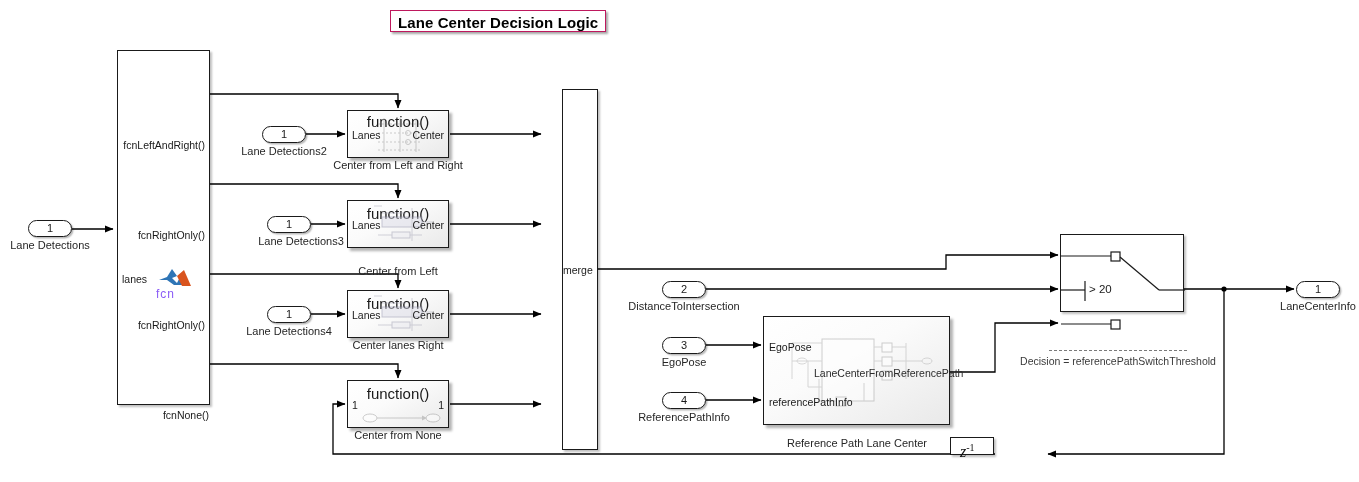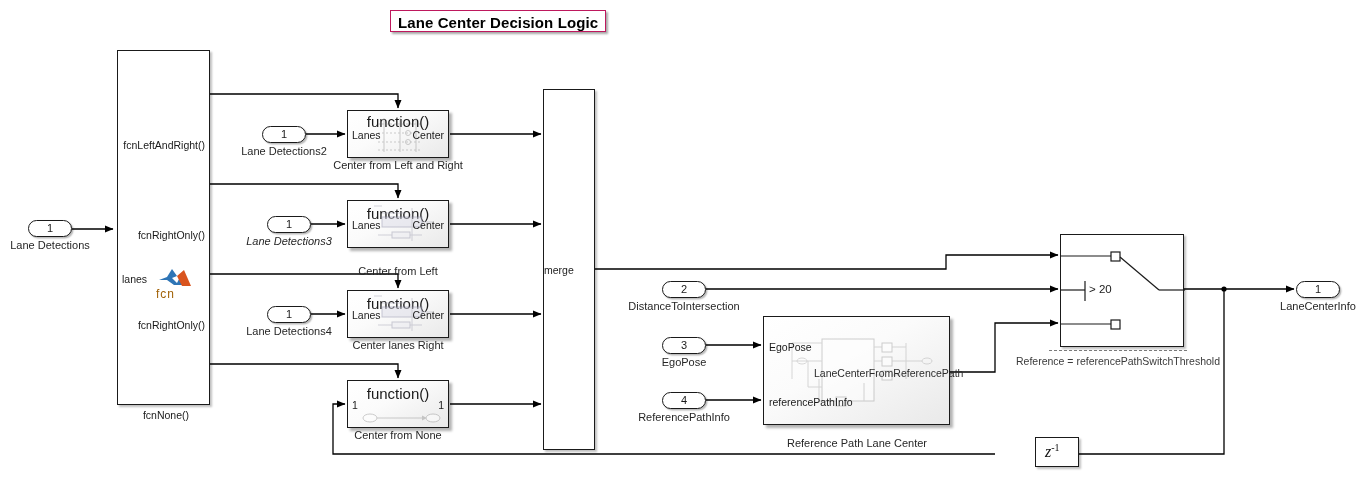--- a/index.html
+++ b/index.html
@@ -109,33 +109,33 @@
   <div class="port" style="left:28px;top:220px;">1</div>
   <div class="lbl c" style="left:50px;top:239px;">Lane Detections</div>
 
   <div class="blk plain" id="matlab-fcn-block" style="left:117px;top:50px;width:93px;height:355px;">
     <div class="ptxt" style="left:4px;top:222px;">lanes</div>
 
     <svg class="mlogo" style="left:40px;top:215px;" width="34" height="24">
       <path d="M1,14 L9,11 L14,3 L19,10 L14,12 L19,17 L24,7 L31,19 L16,19 L9,14 Z" fill="#2e75b6"></path>
       <path d="M14,3 L19,10 L26,4 L33,20 L24,20 L19,10 Z" fill="#d9541e"></path>
     </svg>
-    <div class="ptxt" style="left:38px;top:236px;font-size:12px;letter-spacing:1px;color:#a16207;">fcn</div>
+    <div class="ptxt" style="left:38px;top:236px;font-size:12px;letter-spacing:1px;color:#8b5cf6;">fcn</div>
 
     <div class="ptxt" style="right:4px;top:88px;">fcnLeftAndRight()</div>
     <div class="ptxt" style="right:4px;top:178px;">fcnRightOnly()</div>
     <div class="ptxt" style="right:4px;top:268px;">fcnRightOnly()</div>
-    <div class="ptxt" style="right:20px;top:358px;">fcnNone()</div>
+    <div class="ptxt" style="right:0;top:358px;">fcnNone()</div>
   </div>
 
   <div class="port" style="left:262px;top:126px;">1</div>
   <div class="lbl c" style="left:284px;top:145px;">Lane Detections2</div>
 
   <div class="port" style="left:267px;top:216px;">1</div>
-  <div class="lbl c" style="left:289px;top:235px;font-style:italic;">Lane Detections3</div>
+  <div class="lbl c" style="left:301px;top:235px;">Lane Detections3</div>
 
   <div class="port" style="left:267px;top:306px;">1</div>
   <div class="lbl c" style="left:289px;top:325px;">Lane Detections4</div>
 
   <div class="blk" style="left:347px;top:110px;width:102px;height:48px;">
     <div class="toptxt" style="top:2px;">function()</div>
     <svg class="sketch" width="102" height="48">
       <g stroke="#9a9a9a" stroke-width="1" fill="none">
         <line x1="36" y1="7" x2="36" y2="41"></line>
           <line x1="52" y1="7" x2="52" y2="41"></line>
@@ -197,21 +197,21 @@
         <line x1="29" y1="37" x2="76" y2="37"></line>
         <path d="M74,34.5 L79,37 L74,39.5" fill="#9a9a9a" stroke="none"></path>
         <ellipse cx="85" cy="37" rx="7" ry="4" fill="#fff"></ellipse>
       </g>
     </svg>
     <div class="ptxt" style="left:4px;top:18px;">1</div>
     <div class="ptxt" style="right:4px;top:18px;">1</div>
   </div>
   <div class="lbl c" style="left:398px;top:429px;">Center from None</div>
 
-  <div class="blk plain" style="left:543px;top:89px;width:52px;height:361px;">
+  <div class="blk plain" style="left:562px;top:89px;width:36px;height:361px;">
     <div class="ptxt" style="left:0px;top:174px;">merge</div>
   </div>
 
   <div class="port" style="left:662px;top:281px;">2</div>
   <div class="lbl c" style="left:684px;top:300px;">DistanceToIntersection</div>
 
   <div class="port" style="left:662px;top:337px;">3</div>
   <div class="lbl c" style="left:684px;top:356px;">EgoPose</div>
 
   <div class="port" style="left:662px;top:392px;">4</div>
@@ -241,40 +241,40 @@
         <line x1="55" y1="62" x2="55" y2="84"></line>
         <line x1="100" y1="84" x2="100" y2="66"></line>
       </g>
     </svg>
     <div class="ptxt" style="left:5px;top:24px;">EgoPose</div>
     <div class="ptxt" style="left:5px;top:79px;">referencePathInfo</div>
     <div class="ptxt" style="left:50px;top:50px;color:#2b2b2b;">LaneCenterFromReferencePath</div>
   </div>
   <div class="lbl c" style="left:857px;top:437px;">Reference Path Lane Center</div>
 
-  <div class="blk plain" style="left:1060px;top:234px;width:124px;height:113px;padding-left:24px;">
+  <div class="blk plain" style="left:1060px;top:234px;width:124px;height:78px;padding-left:24px;">
     <svg class="sketch" width="124" height="110" style="opacity:1">
       <g stroke="#1a1a1a" stroke-width="1.2" fill="none">
         <line x1="0" y1="21" x2="54" y2="21"></line>
         <line x1="0" y1="55" x2="24" y2="55"></line>
         <line x1="0" y1="89" x2="54" y2="89"></line>
         <rect x="50" y="17" width="9" height="9" fill="#fff"></rect>
         <rect x="50" y="85" width="9" height="9" fill="#fff"></rect>
         <line x1="59" y1="22" x2="98" y2="55"></line>
         <line x1="98" y1="55" x2="124" y2="55"></line>
         <line x1="24" y1="46" x2="24" y2="66"></line>
       </g>
     </svg>
     <div class="ptxt" style="left:28px;top:48px;font-size:11.5px;">&gt; 20</div>
   </div>
 
   <div id="threshold-dash" style="left:1049px;top:350px;width:138px;"></div>
-  <div id="threshold-annotation" style="left:1118px;top:355px;transform:translateX(-50%);">Reference = referencePathSwitchThreshold</div>
-
-  <div class="blk plain" style="left:1035px;top:437px;width:44px;height:30px;">
+  <div id="threshold-annotation" style="left:1118px;top:355px;transform:translateX(-50%);">Decision = referencePathSwitchThreshold</div>
+
+  <div class="blk plain" style="left:950px;top:437px;width:44px;height:18px;">
     <div id="unit-delay-label" style="left:9px;top:4px;">
       <span>z</span><sup>-1</sup>
     </div>
   </div>
 
   <div class="port" style="left:1296px;top:281px;">1</div>
   <div class="lbl c" style="left:1318px;top:300px;">LaneCenterInfo</div>
 
 </div>
 

